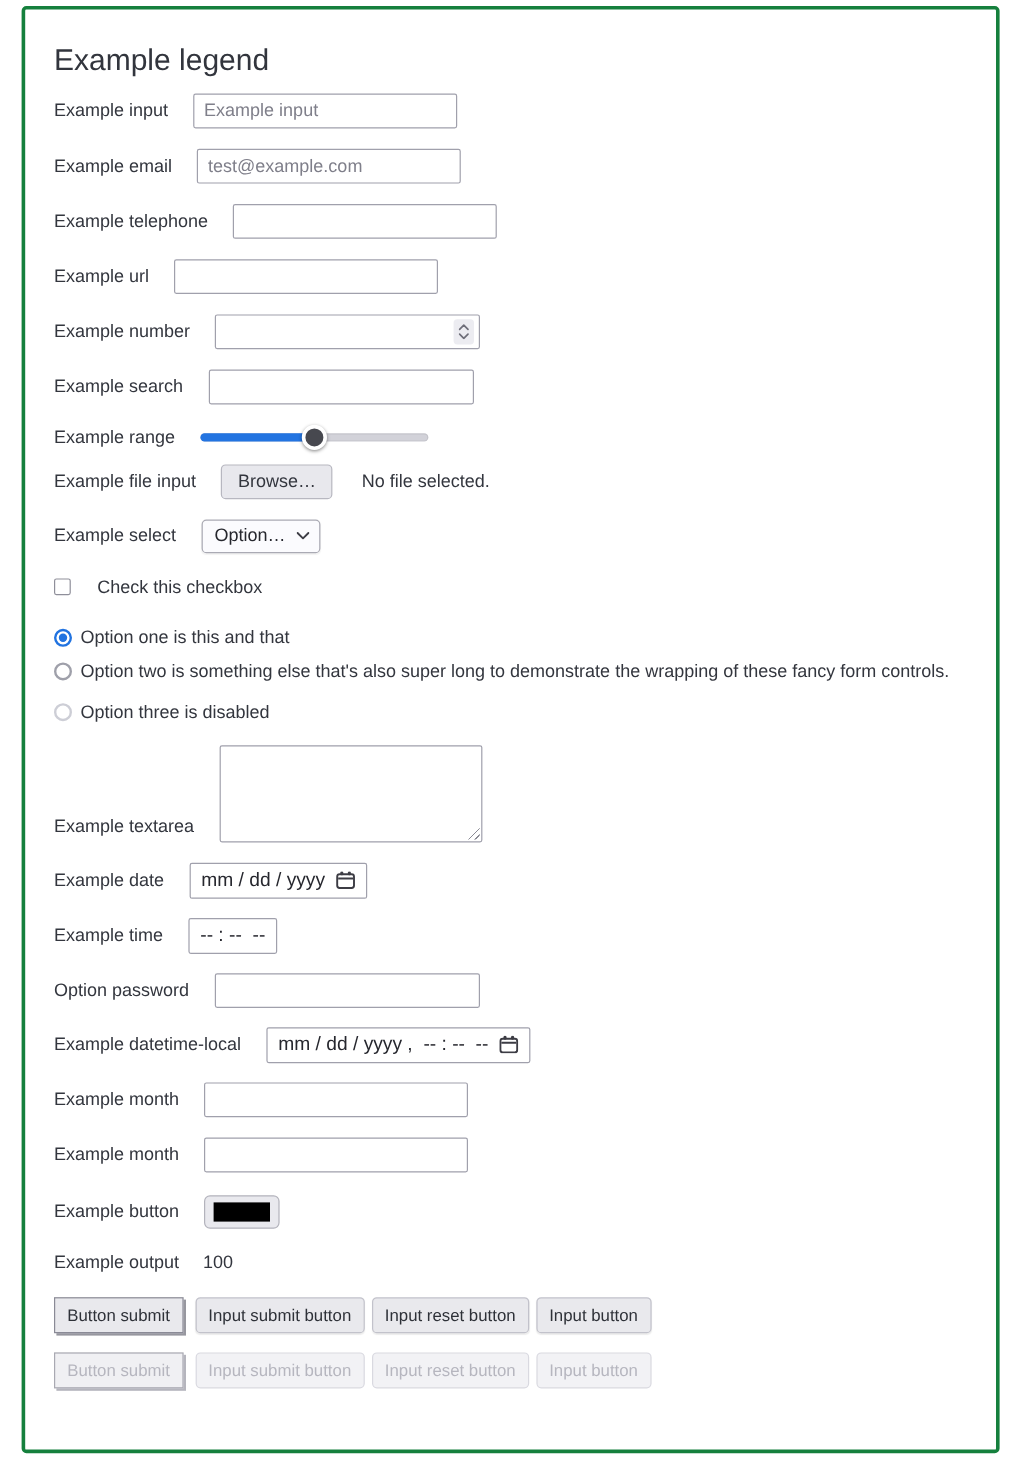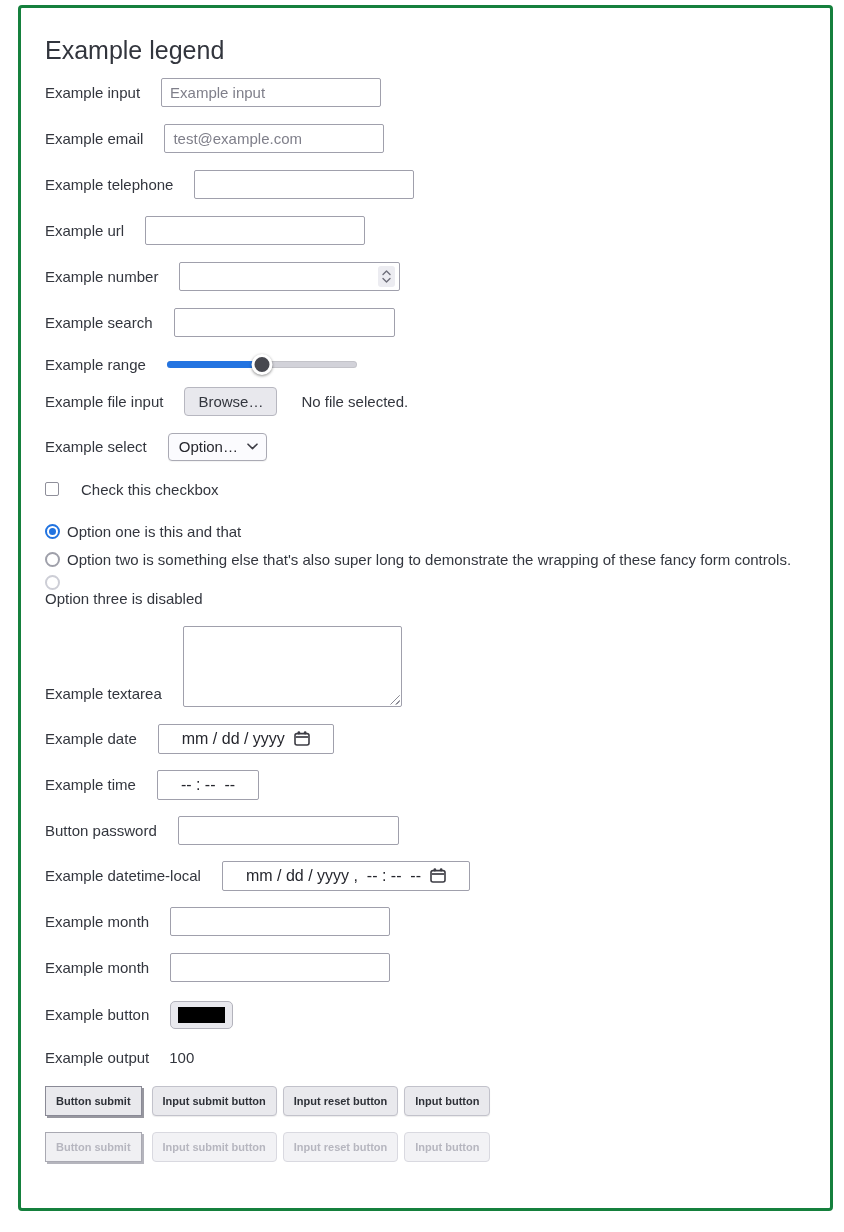--- a/index.html
+++ b/index.html
@@ -86,21 +86,21 @@
   .radio.unchecked { border:2px solid #9fa0aa; }
   .radio.checked  { border:2px solid #2173e0; }
   .radio.checked::after {
     content:""; position:absolute; inset:2px; border-radius:50%; background:#2173e0;
   }
   .radio.disabled { border:2px solid #cdced6; }
   .radio-row { display:flex; align-items:flex-start; margin-top:8px; line-height:24px; }
   .radio-row .radio { margin-top:4px; }
   .radio-row.first { margin-top:25px; line-height:17px; }
   .radio-row.first .radio { margin-top:1px; }
-  .radio-row.third { margin-top:2px; line-height:17px;flex-direction:column; }
+  .radio-row.third { margin-top:13px; line-height:17px; }
   .radio-row.third .radio { margin-top:1px; }
   .checkbox-row { margin-top:20px; }
 
   
   .textarea-row { align-items:flex-end; margin-top:19px; }
   .textarea-row .lbl { margin-bottom:5px; }
   .ta-wrap { position:relative; }
   .ta {
     box-sizing:border-box; width:219px; height:81px; display:block;
     border:1px solid #a0a0ac; border-radius:2px; background:#fff;
@@ -110,40 +110,40 @@
     position:absolute; right:2px; bottom:2px; width:11px; height:11px;
     clip-path:polygon(100% 0, 100% 100%, 0 100%);
     background:repeating-linear-gradient(135deg, #8a8a94 0 1px, transparent 1px 4px);
     pointer-events:none;
   }
 
   
   .datebox {
     box-sizing:border-box; height:30px;
     border:1px solid #a0a0ac; border-radius:2px; background:#fff;
-    display:flex; align-items:center; padding:0 23px; gap:9px;
+    display:flex; align-items:center; padding:0 9px; gap:9px;
     font-size:16px; color:#26272e;
   }
   .datebox .val { white-space:pre; }
   .timebox { gap:0; }
 
   
   .colorbox {
     box-sizing:border-box; width:63px; height:28px;
     border:1px solid #b3b3bc; border-radius:5px; background:#e9e9ee;
     display:flex; align-items:center; justify-content:center;
   }
   .swatch { width:47px; height:16px; background:#000; }
 
   
   .btn-row { display:flex; align-items:center; gap:6px; margin-top:20px; }
   .btn-row.second { margin-top:16px; }
   .btn {
-    height:30px; padding:0 10px; font-family:inherit; font-size:11px;
-    color:#2e3138; cursor:pointer;font-weight:bold;
+    height:30px; padding:0 10px; font-family:inherit; font-size:14px;
+    color:#2e3138; cursor:pointer;
   }
   .btn-plain {
     background:#e9e9ed; border:1px solid #8a8a96; border-radius:0;
     box-shadow:2px 2px 0 0 #97979f; margin-right:4px;
   }
   .btn-round {
     background:#e9e9ed; border:1px solid #c2c2cb; border-radius:4px;
     box-shadow:0 1px 1px rgba(0,0,0,0.08);
   }
   .btn-row.second .btn { color:#b6b6bf; cursor:default; }
@@ -262,21 +262,21 @@
   </div>
 
   <div class="row" style="margin-top:16px">
     <span class="lbl">Example time</span>
     <div class="datebox timebox">
       <span class="val">-- : --  --</span>
     </div>
   </div>
 
   <div class="row" style="margin-top:16px">
-    <span class="lbl">Button password</span>
+    <span class="lbl">Option password</span>
     <input class="tb" style="width: 221px;" type="password">
   </div>
 
   <div class="row" style="margin-top:16px">
     <span class="lbl">Example datetime-local</span>
     <div class="datebox">
       <span class="val">mm / dd / yyyy ,  -- : --  --</span>
       <svg width="16" height="15" viewBox="0 0 16 15">
         <rect x="1" y="2.6" width="14" height="11.4" rx="2" fill="none" stroke="#3c3c44" stroke-width="1.6"></rect>
         <line x1="1.8" y1="6" x2="14.2" y2="6" stroke="#3c3c44" stroke-width="1.7"></line>

